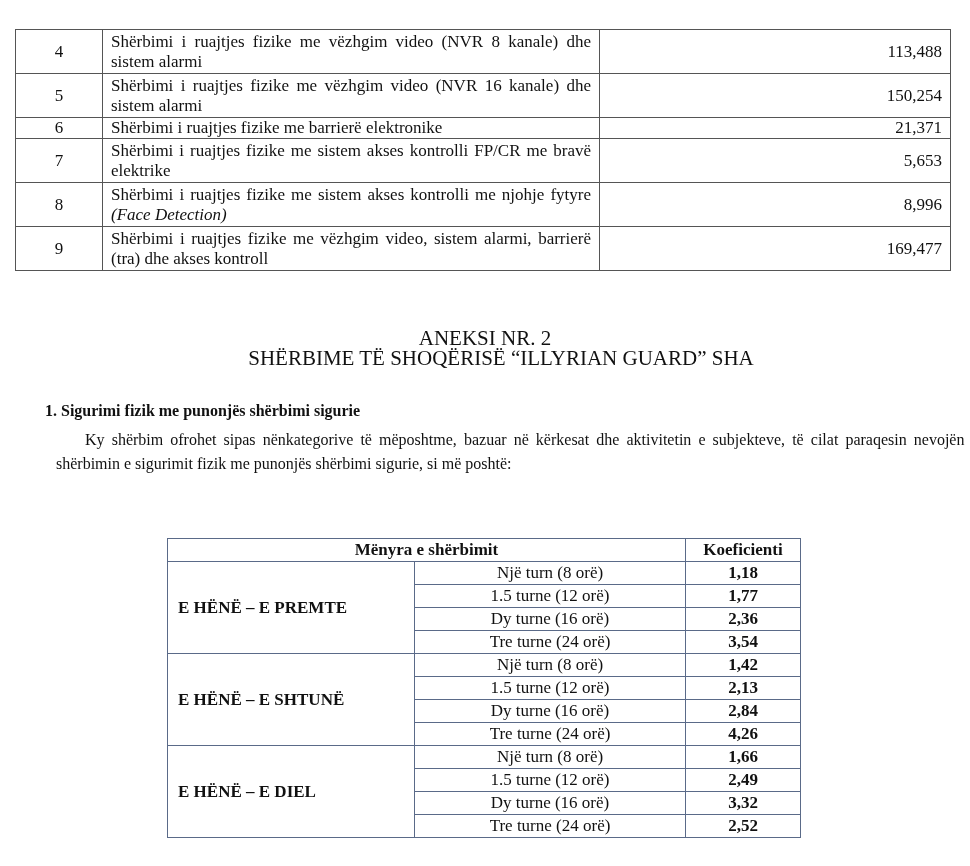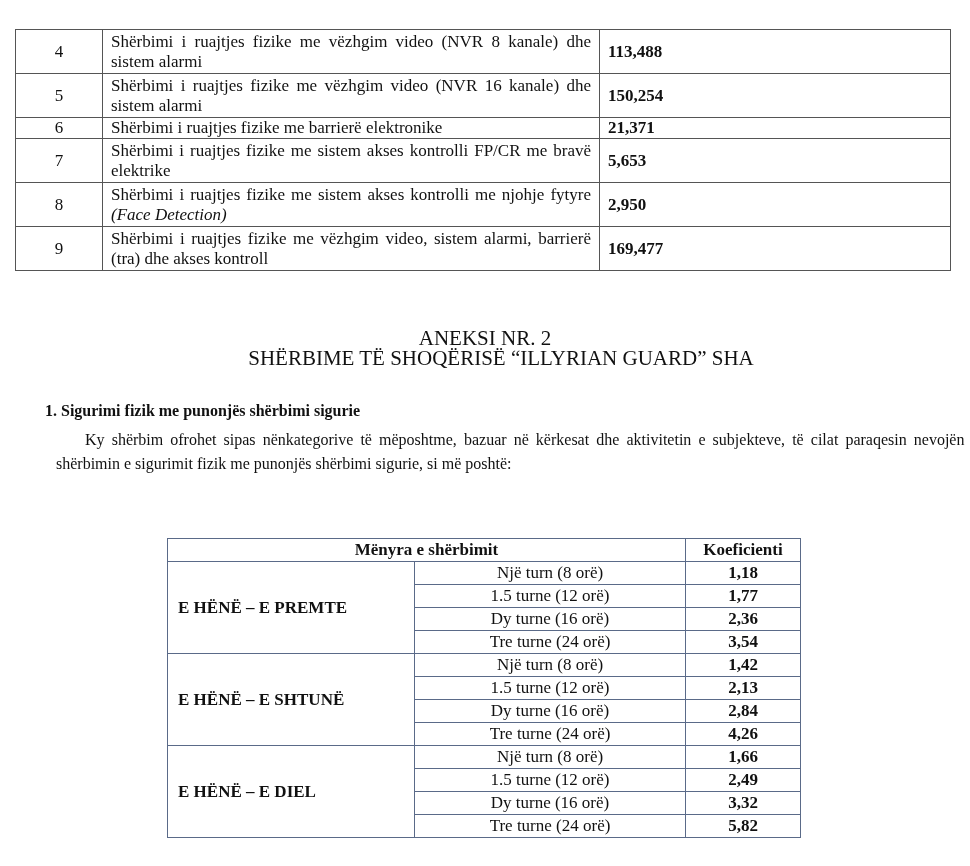--- a/index.html
+++ b/index.html
@@ -3,21 +3,21 @@
 <meta charset="utf-8">
 <style>
   html, body { margin:0; padding:0; background:#fff; }
   body { width:970px; height:866px; position:relative; overflow:hidden;
          font-family:"Liberation Serif", serif; color:#111; }
   table { border-collapse:collapse; }
   #t1 { position:absolute; left:15px; top:29px; width:936px; font-size:17px; }
   #t1 td { border:1.5px solid #555; padding:0 8px; line-height:20px; vertical-align:middle; }
   #t1 td.num { width:70px; text-align:center; }
   #t1 td.desc { width:480px; text-align:justify; text-align-last:left; }
-  #t1 td.val { text-align:left; font-weight:bold; }
+  #t1 td.val { text-align:right; font-weight:normal; }
   #t1 tr.tall td { height:43px; }
   #t1 tr.short td { height:20px; }
   .heading { position:absolute; left:0; width:970px; text-align:center; font-size:21px; }
   #h1 { top:318px;margin-top:8px; }
   #h2 { top:346px;margin-left:16px; }
   #sec { position:absolute; left:45px; top:402px; font-size:16px; font-weight:bold; }
   #para { position:absolute; left:16px; top:428px; width:936px; font-size:16px; line-height:24px;
           text-align:justify;margin-left:40px; }
   #para .ind { display:inline-block; width:29px; }
   #t2 { position:absolute; left:167px; top:538px; width:634px; font-size:17px; }
@@ -48,21 +48,21 @@
       <td class="val">21,371</td>
     </tr>
     <tr class="tall">
       <td class="num">7</td>
       <td class="desc">Shërbimi i ruajtjes fizike me sistem akses kontrolli FP/CR me bravë elektrike</td>
       <td class="val">5,653</td>
     </tr>
     <tr class="tall">
       <td class="num">8</td>
       <td class="desc"><span>Shërbimi i ruajtjes fizike me sistem akses kontrolli me njohje fytyre</span> <i>(Face Detection)</i></td>
-      <td class="val">2,950</td>
+      <td class="val">8,996</td>
     </tr>
     <tr class="tall">
       <td class="num">9</td>
       <td class="desc">Shërbimi i ruajtjes fizike me vëzhgim video, sistem alarmi, barrierë (tra) dhe akses kontroll</td>
       <td class="val">169,477</td>
     </tr>
   </tbody>
 </table>
 
 <div id="h1" class="heading">ANEKSI NR. 2</div>
@@ -121,16 +121,16 @@
     <tr>
       <td class="mode">1.5 turne (12 orë)</td>
       <td class="coef">2,49</td>
     </tr>
     <tr>
       <td class="mode">Dy turne (16 orë)</td>
       <td class="coef">3,32</td>
     </tr>
     <tr>
       <td class="mode">Tre turne (24 orë)</td>
-      <td class="coef">5,82</td>
+      <td class="coef">2,52</td>
     </tr>
   </tbody>
 </table>
 
 </body></html>

